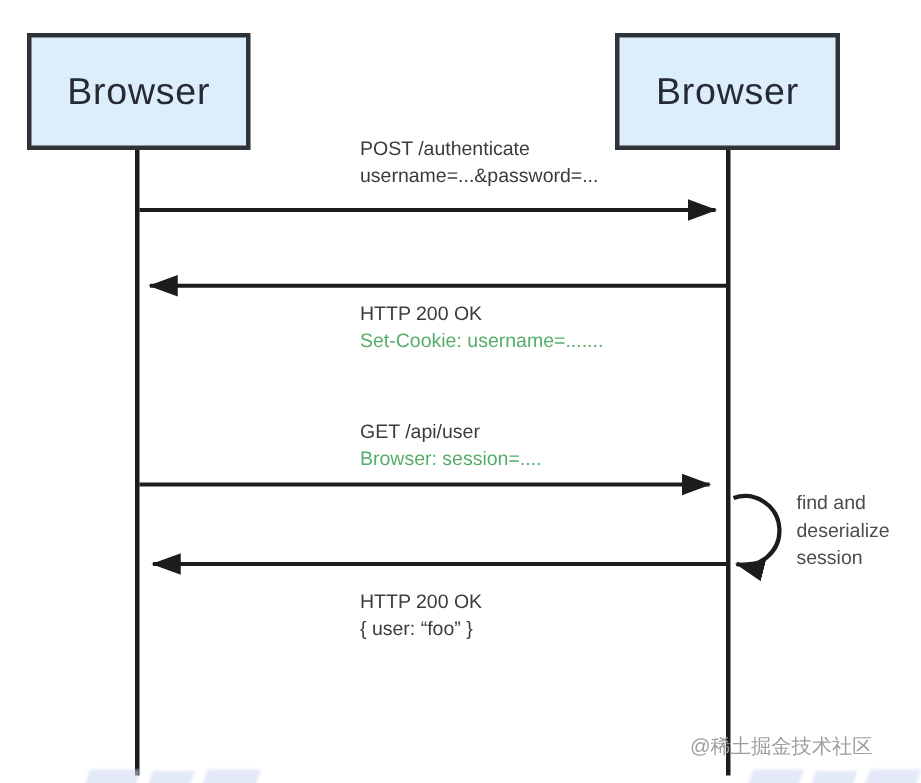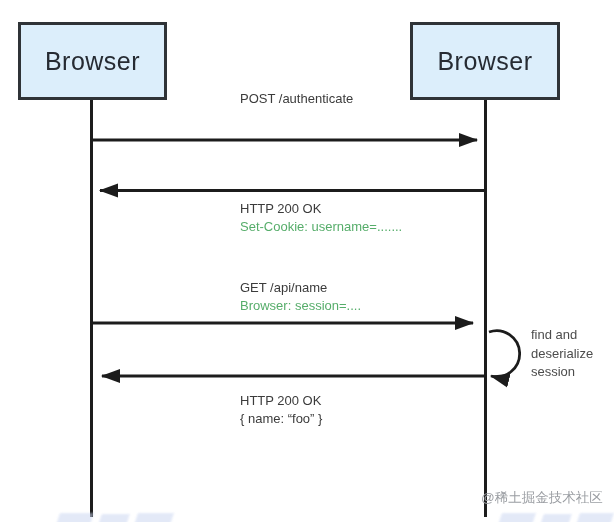--- a/index.html
+++ b/index.html
@@ -46,21 +46,21 @@
     position:absolute;
     left:531px;top:326px;
     width:86px;
     font-size:13px;
     line-height:18.5px;
     color:#4c4c4c;
   }
 
   #watermark{
     position:absolute;
-    left:481px;top:489px;
+    left:460px;top:489px;
     font-size:13.5px;
     color:#9b9ea3;
     white-space:nowrap;
   }
 
   .wm-frag{
     position:absolute;
     background:#cdd8f2;
     opacity:.55;
     filter:blur(1px);
@@ -92,35 +92,36 @@
 
   <div id="browser-box" class="actor-box">
     <span class="actor-label">Browser</span>
   </div>
   <div id="server-box" class="actor-box">
     <span class="actor-label">Browser</span>
   </div>
 
   <div id="msg1" class="msg">
     <div>POST /authenticate</div>
+    <div>username=...&amp;password=...</div>
   </div>
 
   <div id="msg2" class="msg">
     <div>HTTP 200 OK</div>
     <div class="green">Set-Cookie: username=.......</div>
   </div>
 
   <div id="msg3" class="msg">
-    <div>GET /api/name</div>
+    <div>GET /api/user</div>
     <div class="green">Browser: session=....</div>
   </div>
 
   <div id="msg4" class="msg">
     <div>HTTP 200 OK</div>
-    <div>{ name: “foo” }</div>
+    <div>{ user: “foo” }</div>
   </div>
 
   <div id="loop-note">find and deserialize session</div>
 
   <div id="watermark">@稀土掘金技术社区</div>
 
   <div class="wm-frag" style="left:58px;top:513px;width:34px;height:12px;"></div>
   <div class="wm-frag" style="left:100px;top:514px;width:28px;height:11px;"></div>
   <div class="wm-frag" style="left:136px;top:513px;width:36px;height:12px;"></div>
   <div class="wm-frag" style="left:500px;top:513px;width:34px;height:12px;"></div>

